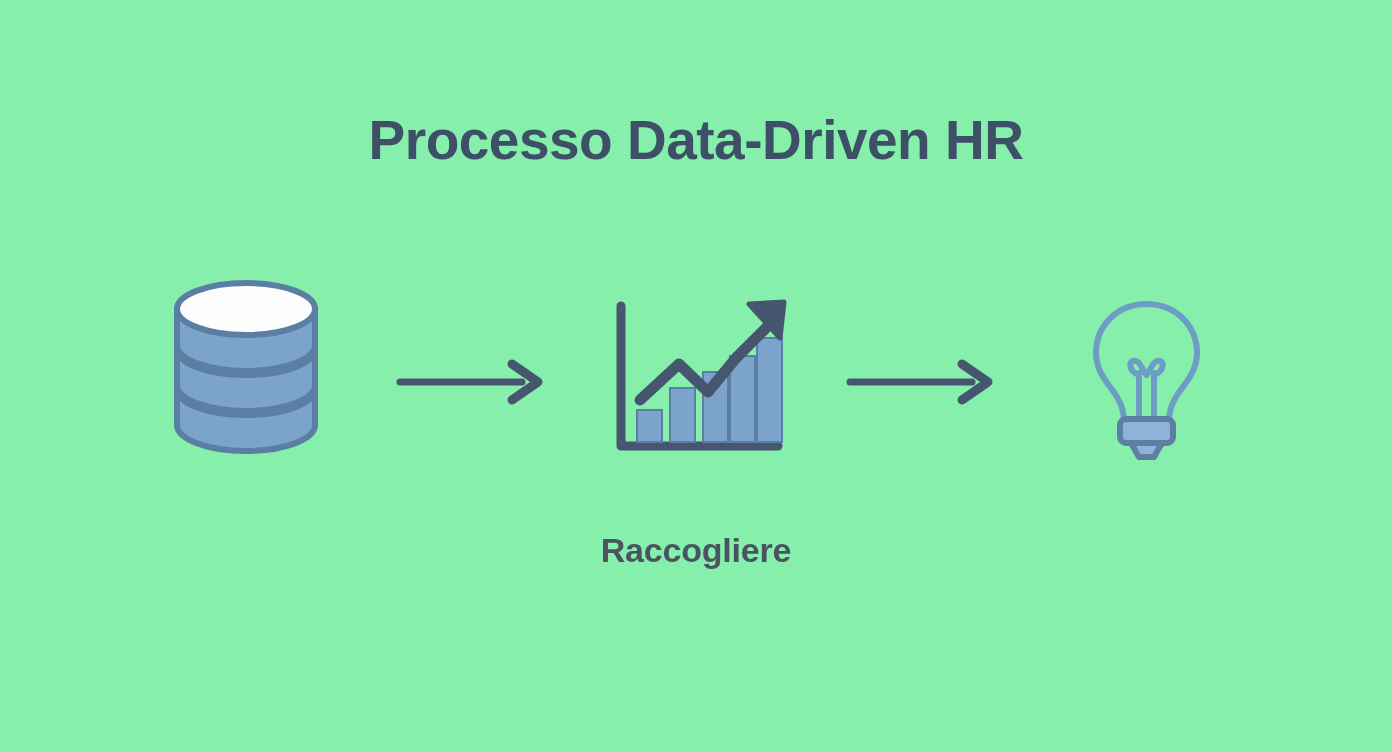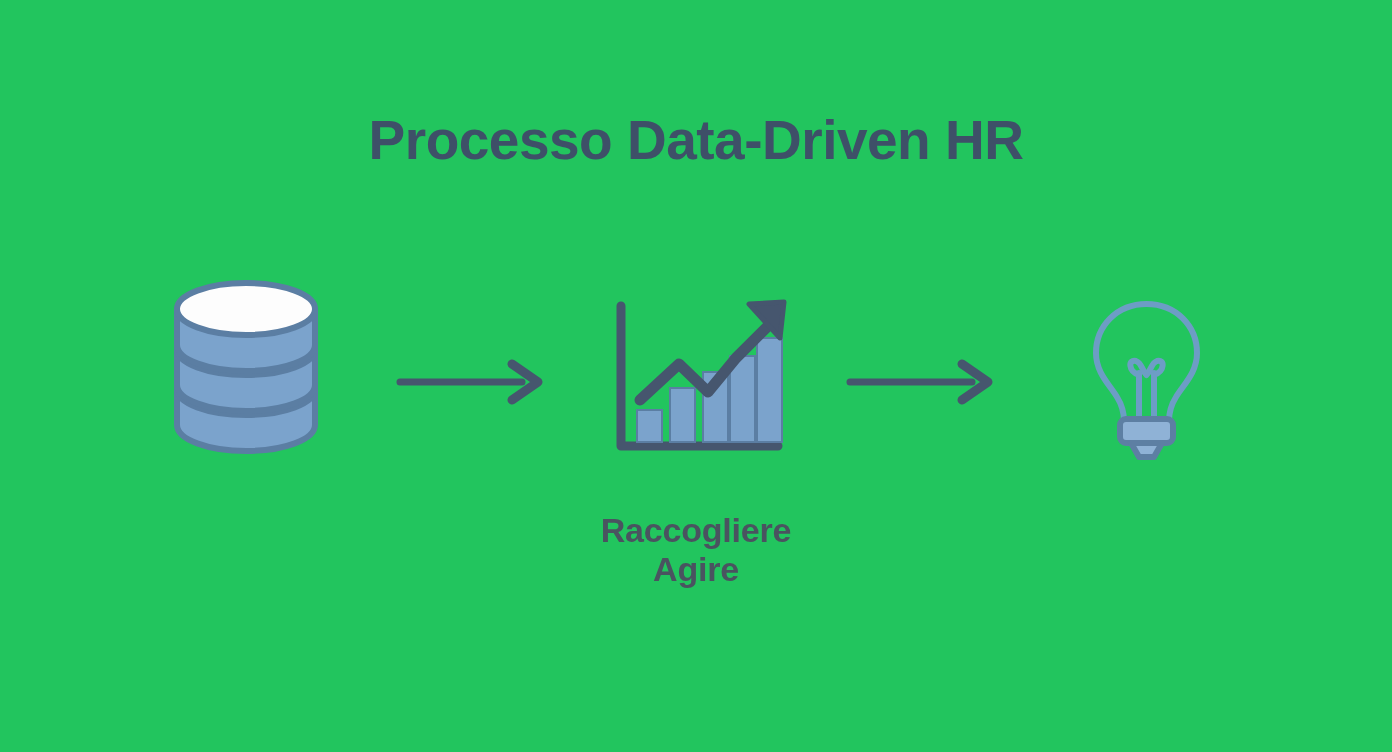--- a/index.html
+++ b/index.html
@@ -12,21 +12,21 @@
     height: 752px;
     background: #fefefe;
     font-family: "Liberation Sans", sans-serif;
     overflow: hidden;
     position: relative;
   }
 
   .canvas {
     position: absolute;
     inset: 0;
-    background: #22c55e;
+    background: #86efac;
   }
 
   
   .page-title {
     position: absolute;
     top: 110px;
     left: 0;
     width: 1392px;
     text-align: center;
     font-size: 55px;
@@ -175,16 +175,15 @@
         <path d="M47 146 L78 146 L70 160 L55 160 Z" fill="#8fb2d6" stroke="#5d7fa3" stroke-width="6" stroke-linejoin="round"></path>
       </svg>
     </div>
 
   </div>
 
   <div class="labels">
     <div class="label-cell">Raccogliere</div>
     <div class="label-gap"></div>
     <div class="label-gap"></div>
-    <div class="label-cell">Agire</div>
   </div>
 
 </div>
 
 </body></html>

